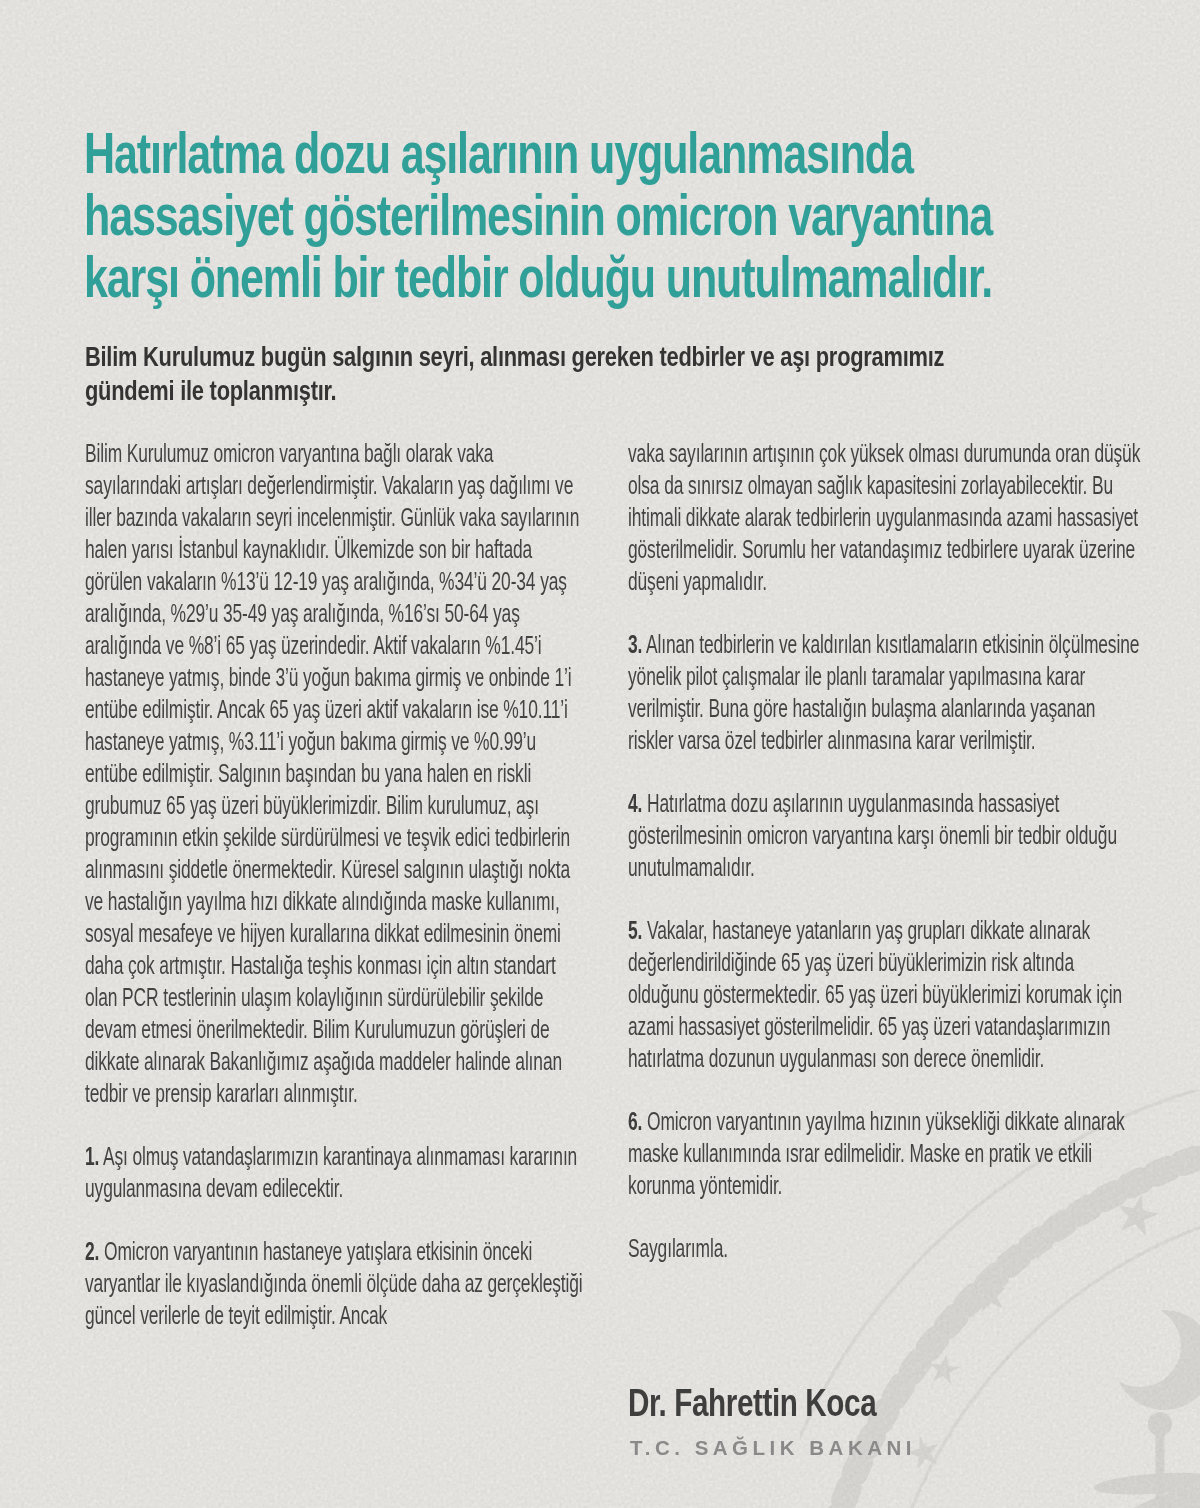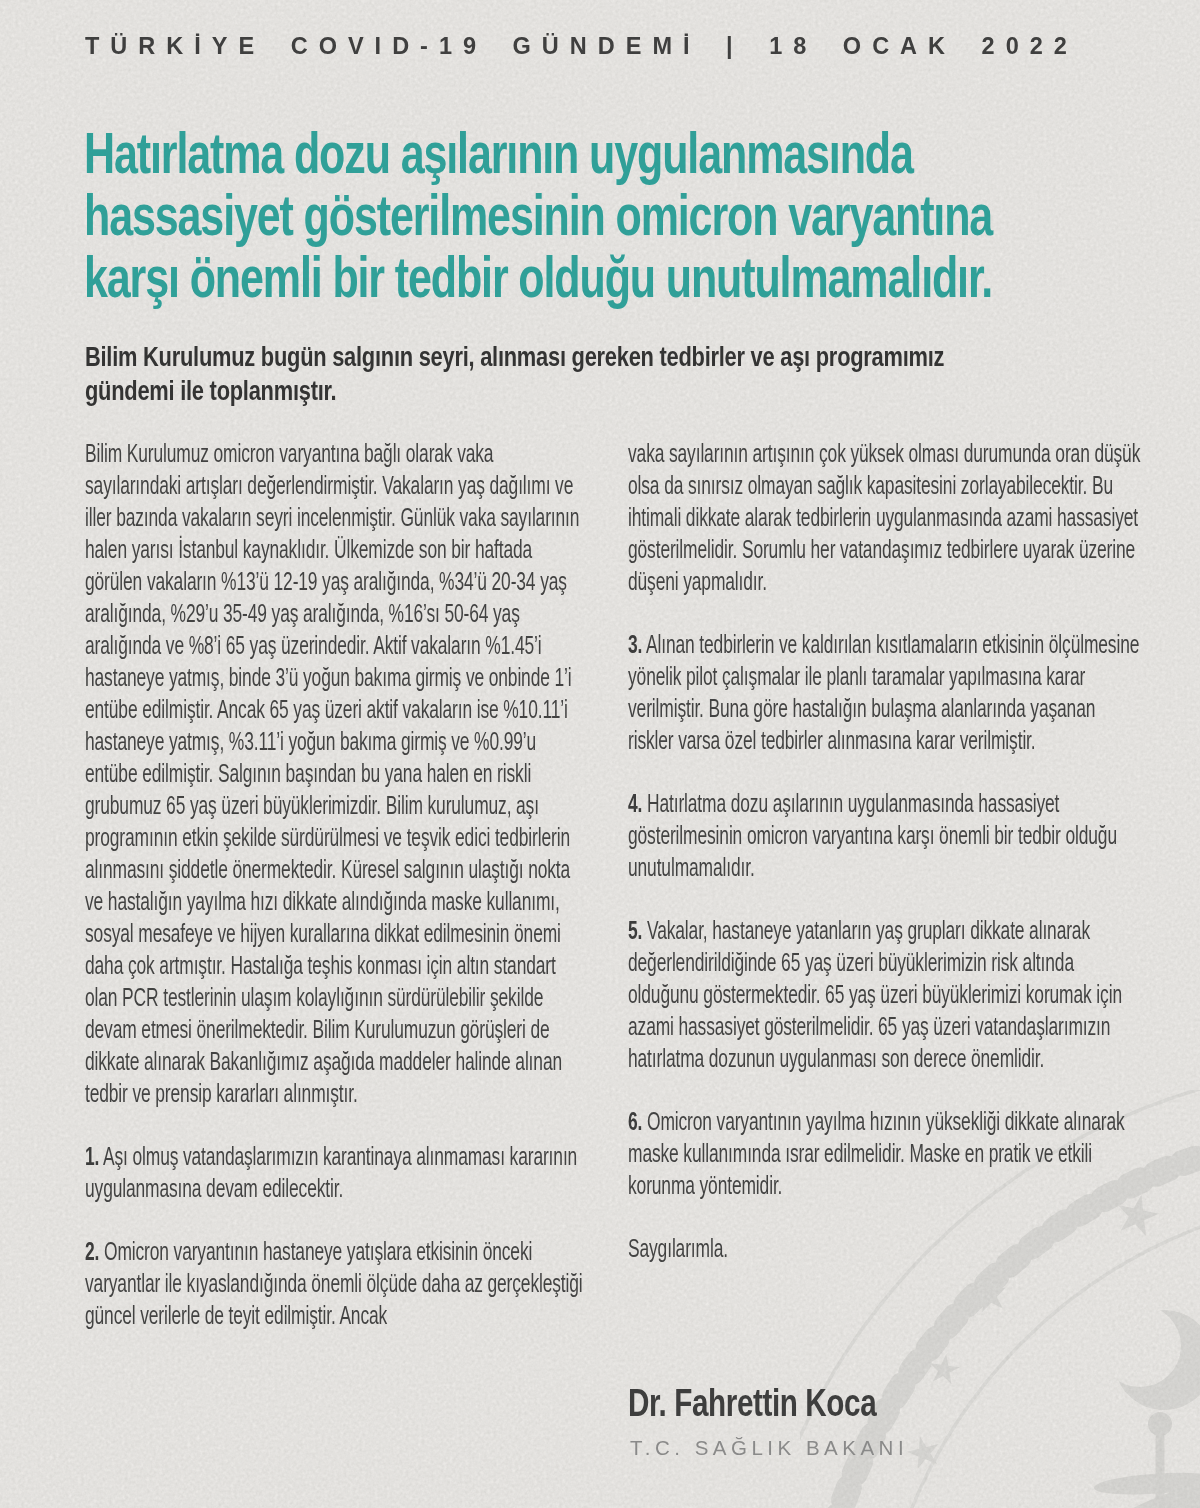--- a/index.html
+++ b/index.html
@@ -35,21 +35,21 @@
   .col-right{left:628px;width:766px;}
   .col p{margin:0 0 31px 0;}
   .col b{font-weight:bold;color:#383838;}
   .sig-name{
     position:absolute;left:628px;top:1382px;white-space:nowrap;
     transform:scaleX(0.78);transform-origin:0 0;
     font-size:38px;font-weight:bold;letter-spacing:-0.5px;color:#3a3a3a;
   }
   .sig-title{
     position:absolute;left:630px;top:1436px;white-space:nowrap;
-    font-size:20.5px;letter-spacing:4.5px;color:#8f8f8f;
+    font-size:20.5px;letter-spacing:4.5px;color:#8f8f8f;font-weight:bold;
   }
   .watermark{position:absolute;left:800px;top:1090px;z-index:0;}
   .texture{position:absolute;inset:0;z-index:2;pointer-events:none;opacity:.55;}
 </style>
 </head>
 <body>
 
 <div class="page">
 
   <svg class="watermark" width="400" height="418" viewBox="800 1090 400 418" aria-hidden="true">
@@ -86,21 +86,20 @@
 
     <g fill="#dfdedb">
       <circle cx="1160" cy="1424" r="12"></circle>
       <rect x="1155.5" y="1434" width="9" height="80" rx="4"></rect>
       <path d="M1252,1438 A32,32 0 1 1 1222,1496" fill="none" stroke="#e2e1de" stroke-width="11" stroke-linecap="round"></path>
     </g>
   </svg>
 
   <div class="layer-content">
 
-    <div class="kicker">TÜRKİYE COVID-19 GÜNDEMİ | 18 OCAK 2022</div>
 
     <h1 class="headline" style="margin:0;font-weight:bold;">Hatırlatma dozu aşılarının uygulanmasında
 hassasiyet gösterilmesinin omicron varyantına
 karşı önemli bir tedbir olduğu unutulmamalıdır.</h1>
 
     <h2 class="subtitle" style="margin:0;">Bilim Kurulumuz bugün salgının seyri, alınması gereken tedbirler ve aşı programımız
 gündemi ile toplanmıştır.</h2>
 
     <div class="col col-left">
       <p>Bilim Kurulumuz omicron varyantına bağlı olarak vaka sayılarındaki artışları değerlendirmiştir. Vakaların yaş dağılımı ve iller bazında vakaların seyri incelenmiştir. Günlük vaka sayılarının halen yarısı İstanbul kaynaklıdır. Ülkemizde son bir haftada görülen vakaların %13’ü 12-19 yaş aralığında, %34’ü 20-34 yaş aralığında, %29’u 35-49 yaş aralığında, %16’sı 50-64 yaş aralığında ve %8’i 65 yaş üzerindedir. Aktif vakaların %1.45’i hastaneye yatmış, binde 3’ü yoğun bakıma girmiş ve onbinde 1’i entübe edilmiştir. Ancak 65 yaş üzeri aktif vakaların ise %10.11’i hastaneye yatmış, %3.11’i yoğun bakıma girmiş ve %0.99’u entübe edilmiştir. Salgının başından bu yana halen en riskli grubumuz 65 yaş üzeri büyüklerimizdir. Bilim kurulumuz, aşı programının etkin şekilde sürdürülmesi ve teşvik edici tedbirlerin alınmasını şiddetle önermektedir. Küresel salgının ulaştığı nokta ve hastalığın yayılma hızı dikkate alındığında maske kullanımı, sosyal mesafeye ve hijyen kurallarına dikkat edilmesinin önemi daha çok artmıştır. Hastalığa teşhis konması için altın standart olan PCR testlerinin ulaşım kolaylığının sürdürülebilir şekilde devam etmesi önerilmektedir. Bilim Kurulumuzun görüşleri de dikkate alınarak Bakanlığımız aşağıda maddeler halinde alınan tedbir ve prensip kararları alınmıştır.</p>

